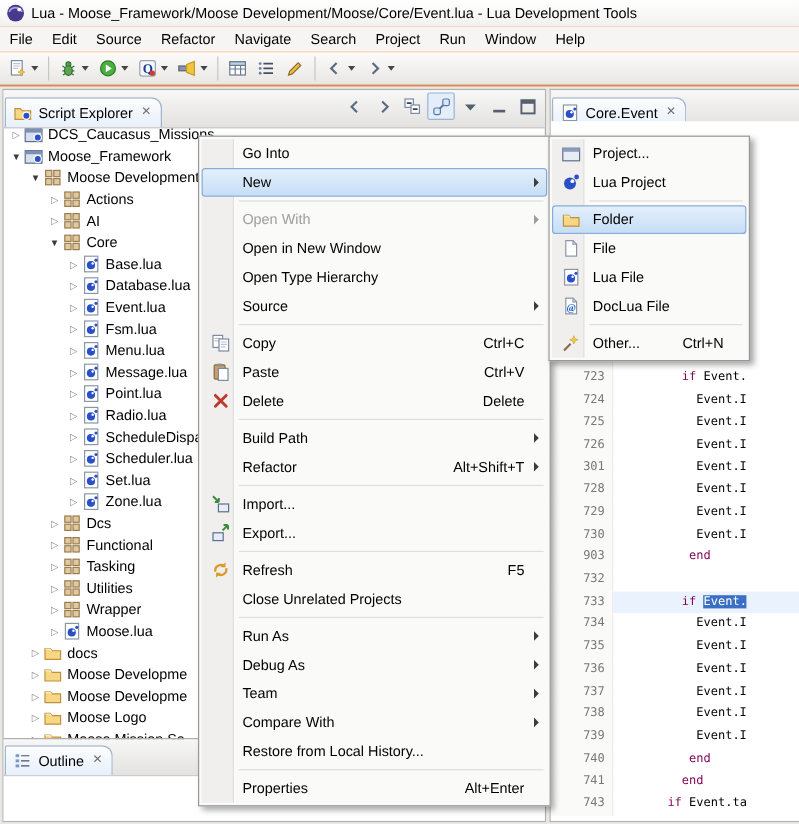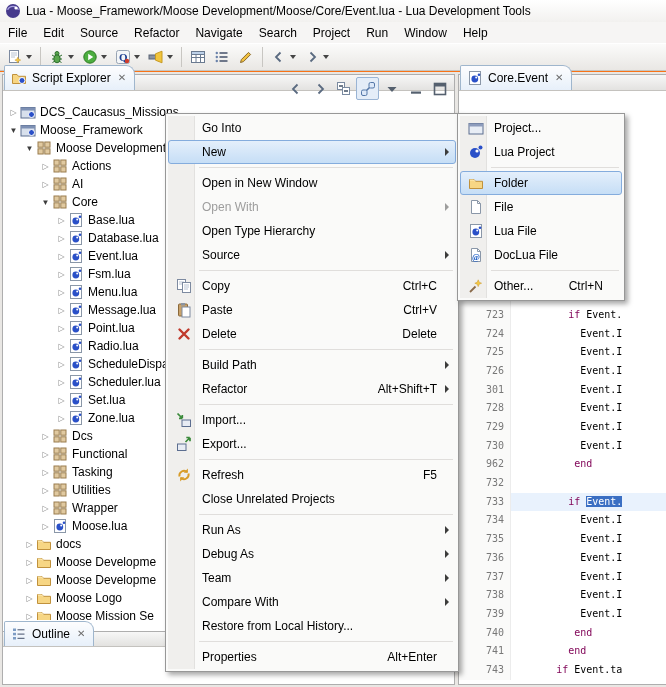--- a/index.html
+++ b/index.html
@@ -11,21 +11,21 @@
   .menubar{height:21px;display:flex;align-items:stretch;background:#f6f5f4}
   .mb-item{display:flex;align-items:center;padding:0 8px}
   .toolbar{height:28px;display:flex;align-items:center;padding:0 3px;background:linear-gradient(#fbfbfa,#e9e7e4);border-top:1px solid #ffffff;border-bottom:1px solid #c6c4c0;box-sizing:border-box}
   .tb-btn{display:flex;align-items:center;height:23px;padding:0 3px;border-radius:3px;border:1px solid transparent}
   .tb-sep{width:1px;height:20px;background:#c8c6c2;margin:0 4px;flex:none}
   .caret{width:0;height:0;border-top:4px solid #444;border-left:3px solid transparent;border-right:3px solid transparent;margin-left:3px}
   .main{position:absolute;top:72px;left:0;right:0;bottom:0;background:#e9e7e4}
   .pane{position:absolute;background:#fff;border:1px solid #aeaeae;box-sizing:border-box}
   .pane.left{left:2px;top:2px;width:453px;bottom:2px}
   .pane.right{left:458px;top:2px;right:0;bottom:2px;border-right:none}
-  .pane-header{position:relative;height:16px;background:linear-gradient(#f7f7f7,#e3e2e0);border-bottom:1px solid #c4c2be;display:flex;align-items:flex-end;box-sizing:border-box}
+  .pane-header{position:relative;height:32px;background:linear-gradient(#f7f7f7,#e3e2e0);border-bottom:1px solid #c4c2be;display:flex;align-items:flex-end;box-sizing:border-box}
   .tab{display:inline-flex;align-items:center;gap:5px;height:25px;padding:0 8px 0 6px;margin-left:1px;background:linear-gradient(#fdfdfe,#e7f0fa);border:1px solid #9fb6cd;border-bottom:none;border-radius:2px 9px 0 0;box-sizing:border-box}
   .tab-close{font-size:10px;color:#6d6d6d;margin-left:2px;line-height:1}
   .header-icons{position:absolute;right:3px;top:2px;display:flex;align-items:center;gap:1px}
   .hbtn{width:21px;height:21px;display:flex;align-items:center;justify-content:center;border:1px solid transparent;border-radius:2px}
   .hbtn.pressed{background:#e4edf8;border-color:#9ab4d4}
   .tree{position:absolute;top:26px;left:0;right:0;bottom:64px;overflow:hidden;padding-top:2px}
   .trow{height:18px;display:flex;align-items:center;white-space:nowrap}
   .arrow{width:13px;text-align:center;font-size:8px;color:#8a8a8a;flex:none}
   .arrow.exp{color:#3c3c3c;font-size:8px}
   .tlabel{margin-left:4px}
@@ -683,21 +683,21 @@
           </div>
           <div class="line">
             <span class="ln">729</span>
             <span class="code"><span>           Event.I</span></span>
           </div>
           <div class="line">
             <span class="ln">730</span>
             <span class="code"><span>           Event.I</span></span>
           </div>
           <div class="line">
-            <span class="ln">962</span>
+            <span class="ln">903</span>
             <span class="code"><span>          </span><span class="kw">end</span></span>
           </div>
           <div class="line">
             <span class="ln">732</span>
             <span class="code"></span>
           </div>
           <div class="line">
             <span class="ln">733</span>
             <span class="code cur"><span>         </span><span class="kw">if</span><span> </span><span class="sel">Event.</span></span>
           </div>
@@ -744,28 +744,28 @@
       <div class="mi">
         <span class="mi-icon"></span>
         <span class="mi-label">Go Into</span>
       </div>
       <div class="mi hl">
         <span class="mi-icon"></span>
         <span class="mi-label">New</span>
         <span class="mi-arrow"></span>
       </div>
       <div class="msep"></div>
-      <div class="mi">
-        <span class="mi-icon"></span>
-        <span class="mi-label">Open in New Window</span>
-      </div>
       <div class="mi disabled">
         <span class="mi-icon"></span>
         <span class="mi-label">Open With</span>
         <span class="mi-arrow"></span>
+      </div>
+      <div class="mi">
+        <span class="mi-icon"></span>
+        <span class="mi-label">Open in New Window</span>
       </div>
       <div class="mi">
         <span class="mi-icon"></span>
         <span class="mi-label">Open Type Hierarchy</span>
       </div>
       <div class="mi">
         <span class="mi-icon"></span>
         <span class="mi-label">Source</span>
         <span class="mi-arrow"></span>
       </div>

